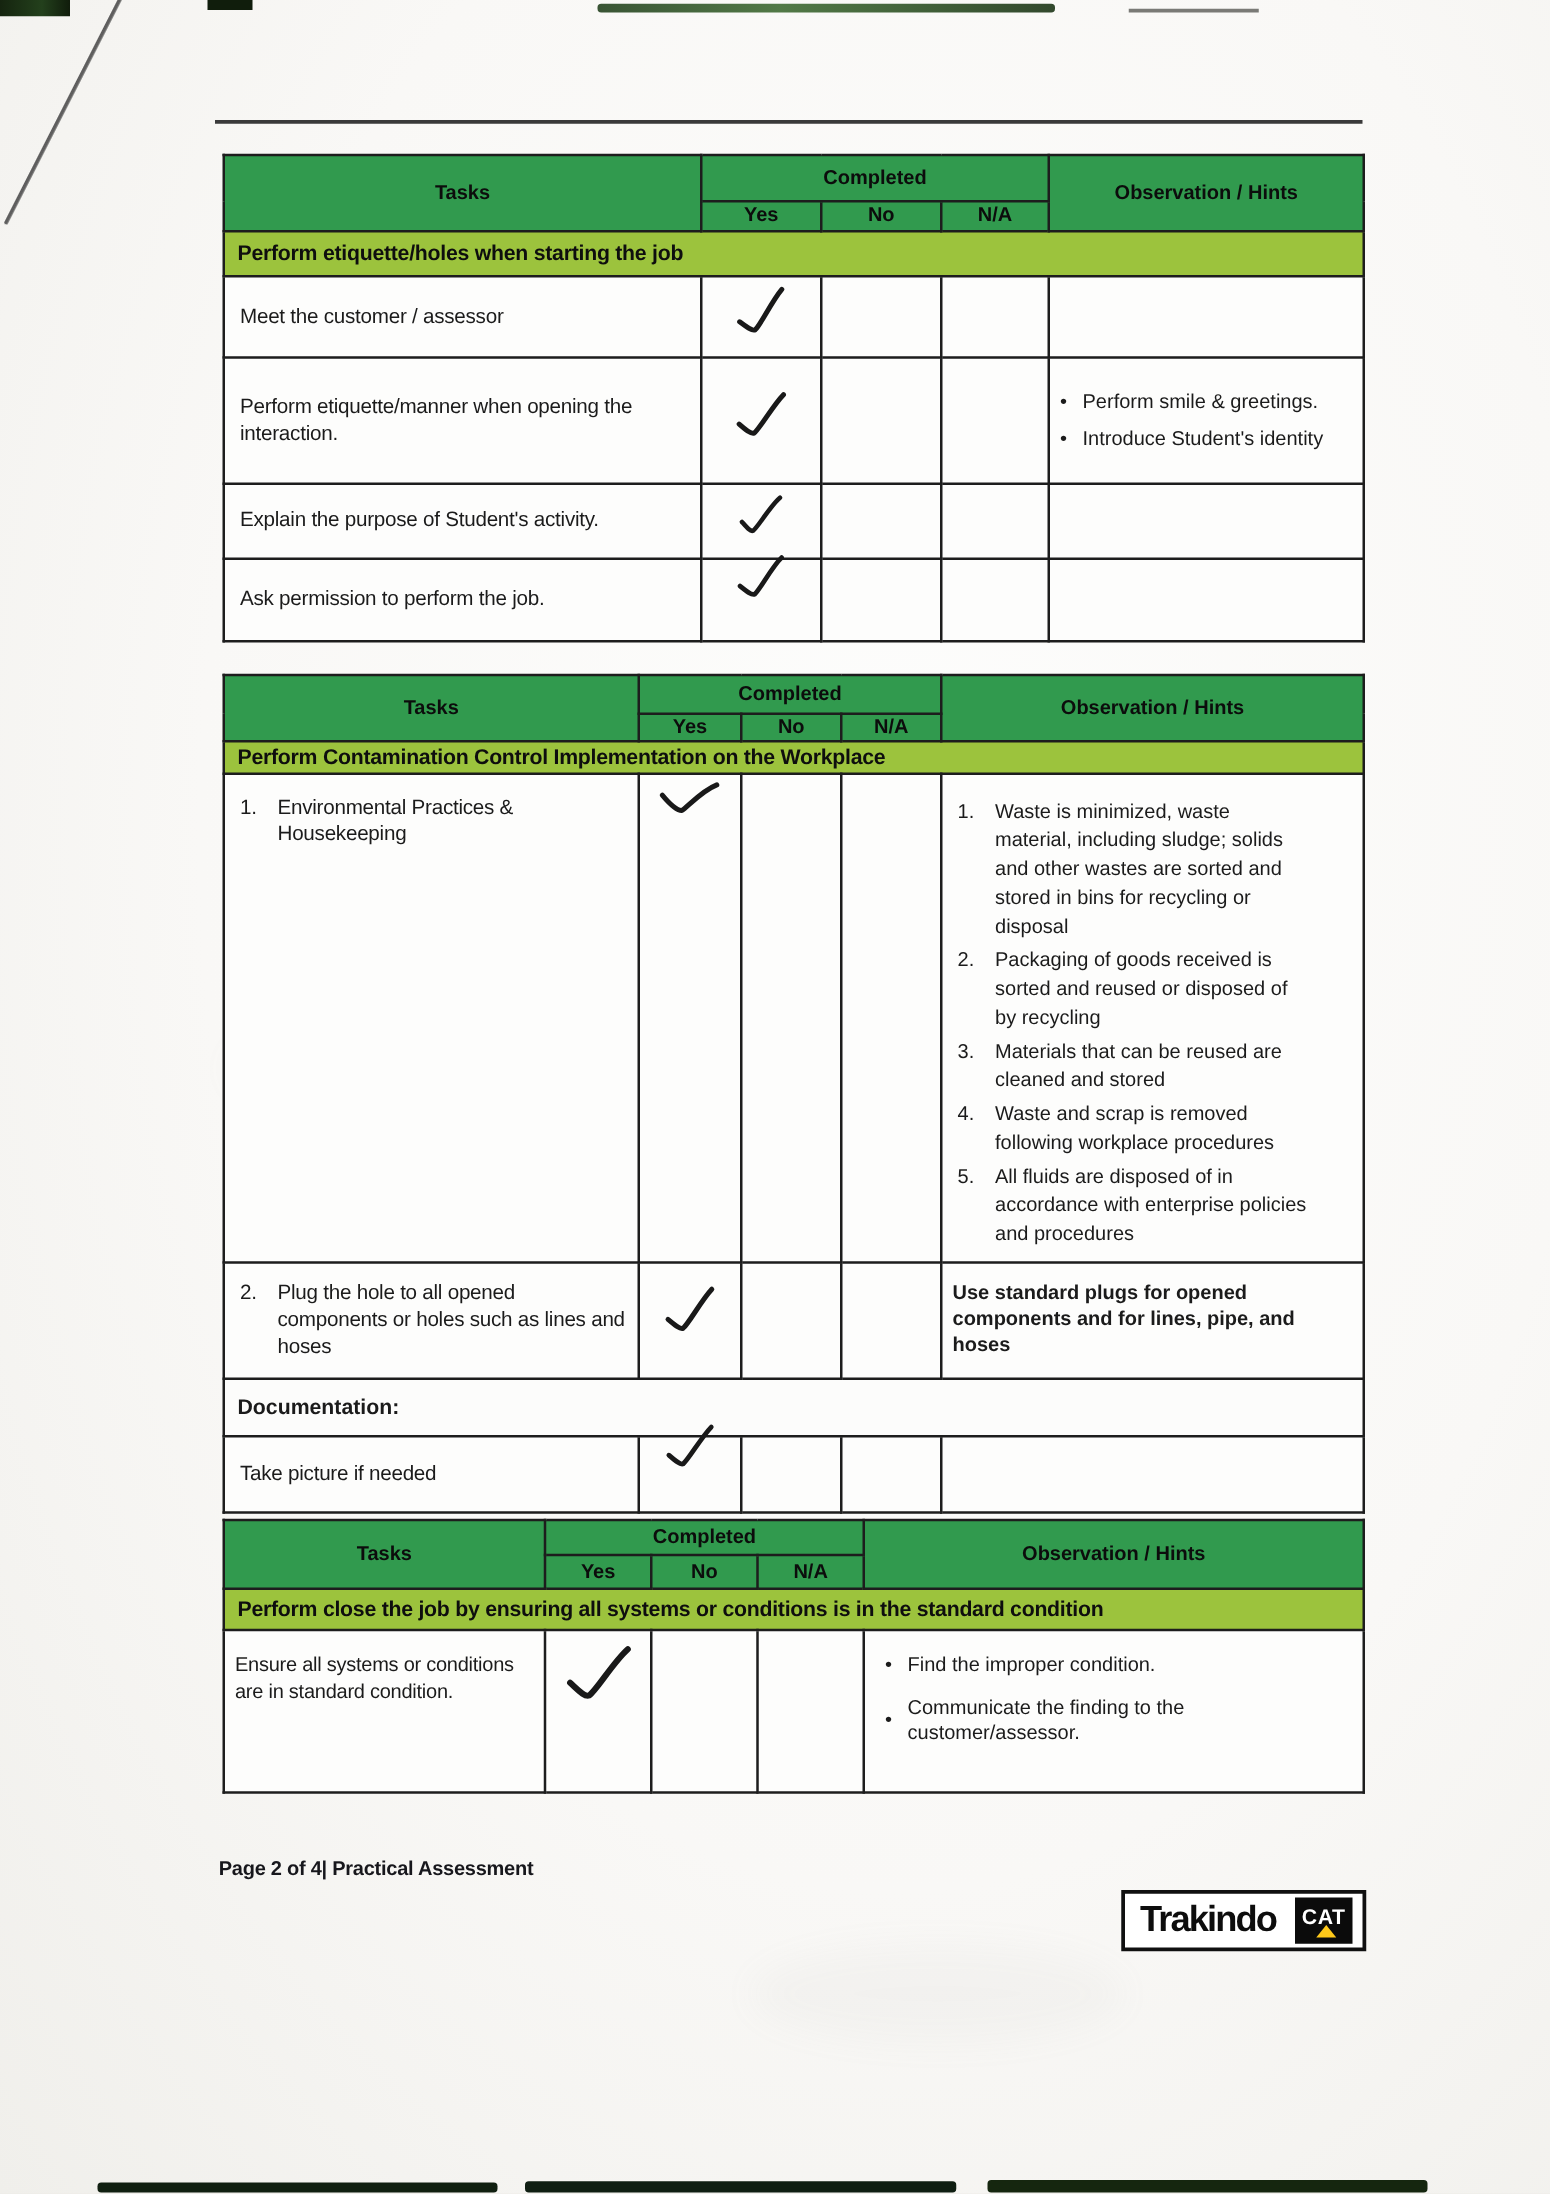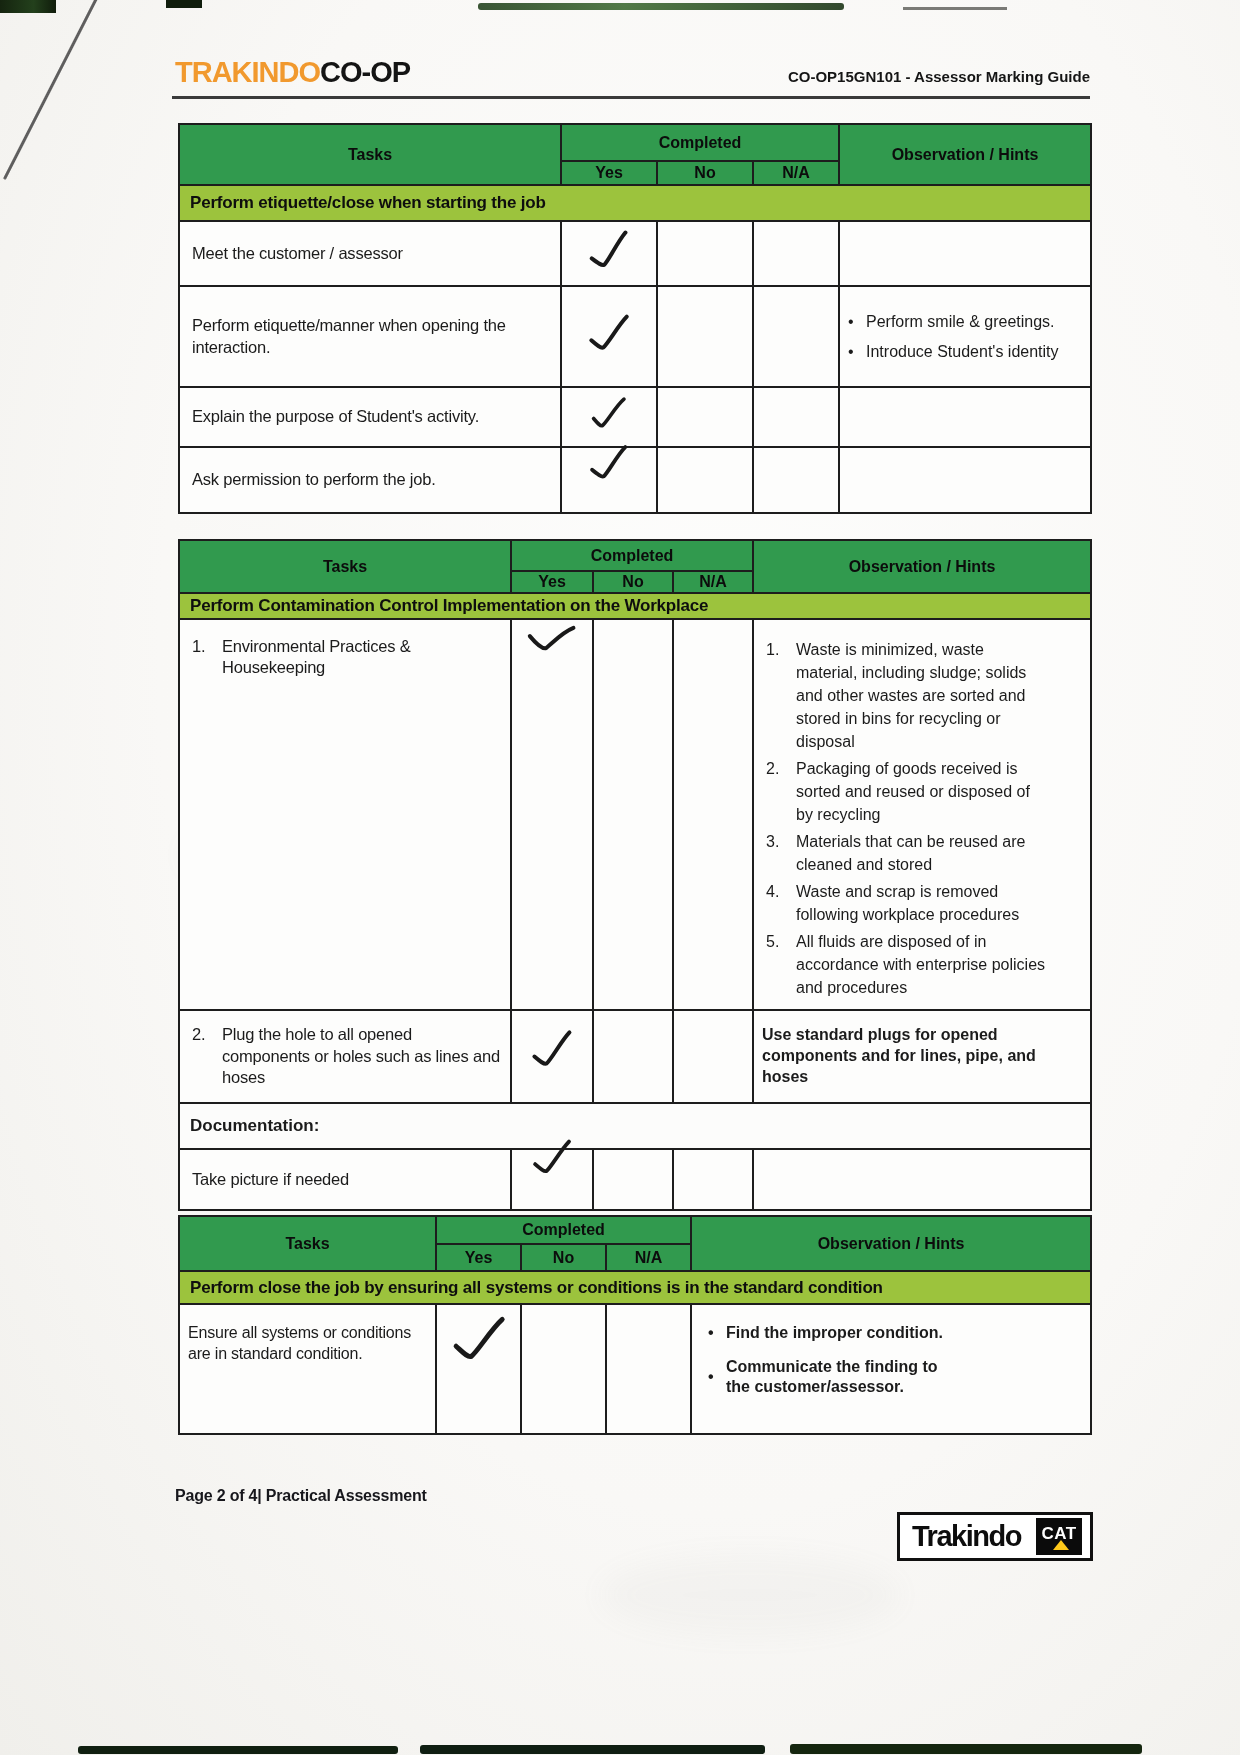--- a/index.html
+++ b/index.html
@@ -55,21 +55,21 @@
   .taskline { display:flex; }
   
   .oli { display:flex; margin-bottom:4px; line-height:23px; }
   .onum { flex:0 0 30px; }
   .otx  { flex:1; padding-right:36px; }
   .bul { display:flex; line-height:1.25; margin-bottom:10px;align-items:center; }
   .bul:last-child { margin-bottom:0; }
   .bul::before { content:"\2022"; flex:0 0 18px; }
   .obs-tight { padding-right:40px !important;font-weight:bold; }
   .obs3 { padding-right:130px !important; padding-left:16px !important; }
-  .obs3 .bul { margin-bottom:14px;font-weight:bold; }
+  .obs3 .bul { margin-bottom:14px; }
   
   .check { overflow:visible; position:relative; }
   .check path { fill:none; stroke:#191919; stroke-width:4; stroke-linecap:round; stroke-linejoin:round; }
   .c-t1a { width:46px; transform:rotate(-8deg); }
   .c-t1b { width:46px; transform:rotate(-4deg); }
   .c-t1c { width:42px; transform:rotate(-2deg); }
   .c-t1d { width:44px; top:-12px; transform:rotate(-6deg); }
   .c-t2a { width:52px; top:-2px; transform:rotate(-3deg); }
   .c-t2b { width:46px; top:-4px; transform:rotate(-5deg); }
   .c-t2c { width:44px; top:-18px; transform:rotate(-4deg); }
@@ -96,24 +96,20 @@
   <div class="art art-c"></div>
   <div class="art art-d"></div>
   <div class="art art-e"></div>
   <div class="art art-f"></div>
   <div class="art art-g"></div>
   <div class="art scratch"></div>
   <div class="art blob blob1"></div>
   <div class="art blob blob2"></div>
   <div class="art blob blob3"></div>
 
-  <div class="hdr">
-    <div class="brand"><span class="b1">TRAKINDO</span><span class="b2">CO-OP</span></div>
-    <div class="doccode">CO-OP15GN101 - Assessor Marking Guide</div>
-  </div>
   <div class="rule"></div>
 
   <table class="doc-table" style="left:178px; top:123px;">
     <colgroup>
         <col style="width:382px">
         <col style="width:96px">
         <col style="width:96px">
         <col style="width:86px">
         <col style="width:252px">
       </colgroup>
@@ -122,21 +118,21 @@
         <td rowspan="2">Tasks</td>
         <td colspan="3">Completed</td>
         <td rowspan="2">Observation / Hints</td>
       </tr>
       <tr class="gh" style="height:24px">
         <td>Yes</td>
         <td>No</td>
         <td>N/A</td>
       </tr>
       <tr class="sec" style="height:36px">
-        <td colspan="5">Perform etiquette/close when starting the job</td>
+        <td colspan="5">Perform etiquette/holes when starting the job</td>
       </tr>
       <tr style="height:65px">
         <td class="task">Meet the customer / assessor</td>
         <td class="ck"><svg class="check c-t1a" viewBox="0 0 46 40">
               <path d="M5 24 C10 29 14 33 16.5 32 C21 29 33 11 42 3"></path>
             </svg></td>
         <td class="ck"></td>
         <td class="ck"></td>
         <td class="obs"></td>
       </tr>

